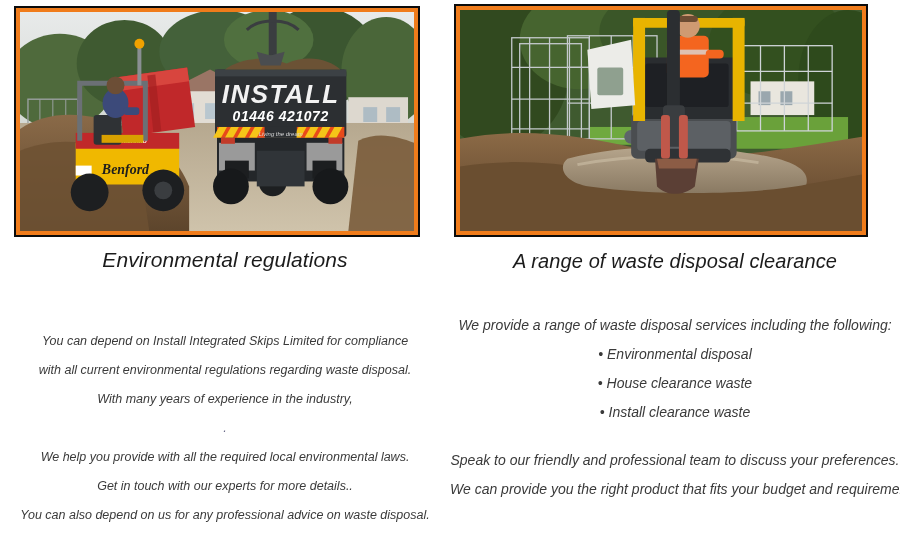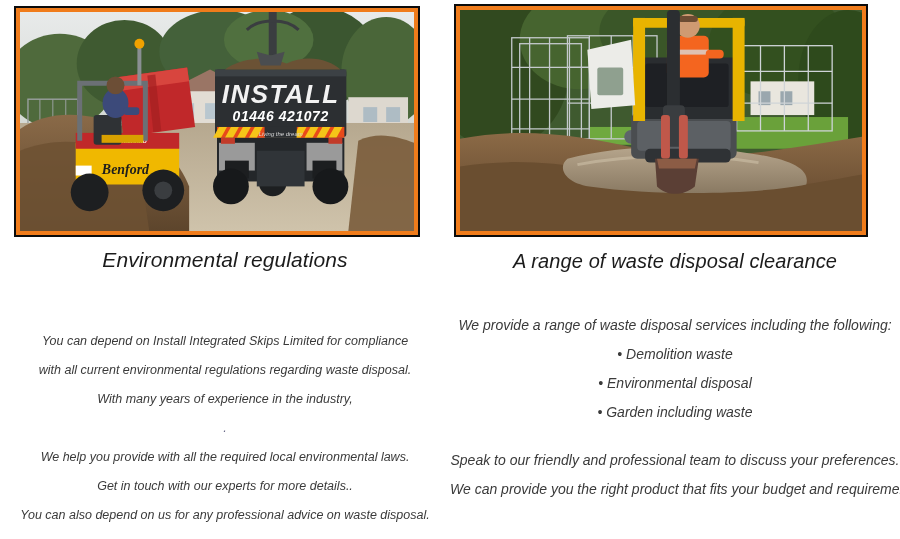--- a/index.html
+++ b/index.html
@@ -348,22 +348,22 @@
           <path d="M196,150 L240,150 L236,178 C224,188 208,188 198,178 Z" fill="#5b3f35"></path>
           <path d="M198,150 L238,150 L236,160 L200,160 Z" fill="#8c5c45"></path>
         </svg>
       </div>
     </div>
 
     <h2 class="section-heading heading-right">A range of waste disposal clearance</h2>
 
     <div class="body-block body-right">
       <span class="copy-line">We provide a range of waste disposal services including the following:</span>
-      <span class="bullet-line">• Demolition waste</span>
       <span class="bullet-line">• Environmental disposal</span>
-      <span class="bullet-line">• Garden including waste</span>
+      <span class="bullet-line">• House clearance waste</span>
+      <span class="bullet-line">• Install clearance waste</span>
       <span class="gap-line"></span>
       <span class="copy-line">Speak to our friendly and professional team to discuss your preferences.</span>
       <span class="copy-line">We can provide you the right product that fits your budget and requirements.</span>
     </div>
   </div>
 
 </div>
 
 </body></html>

